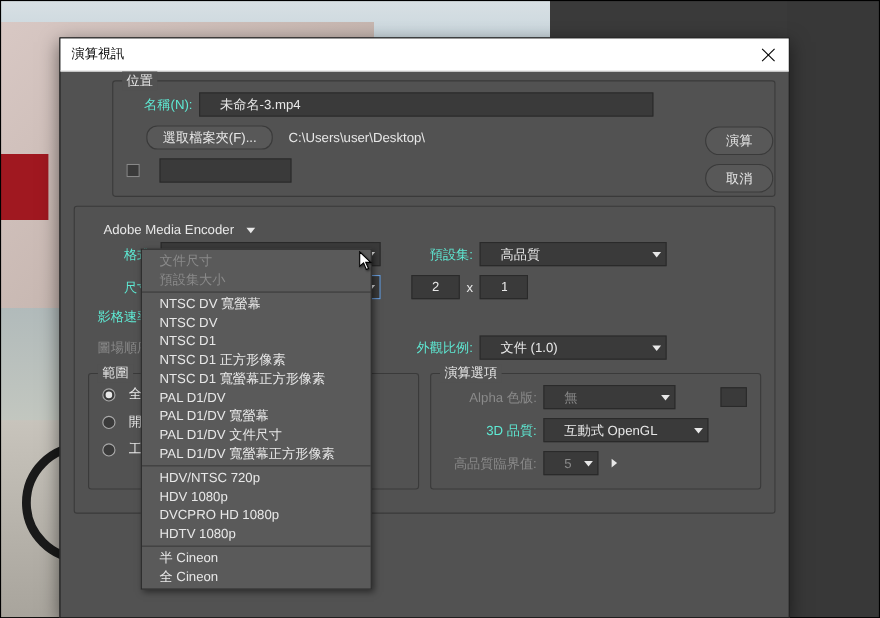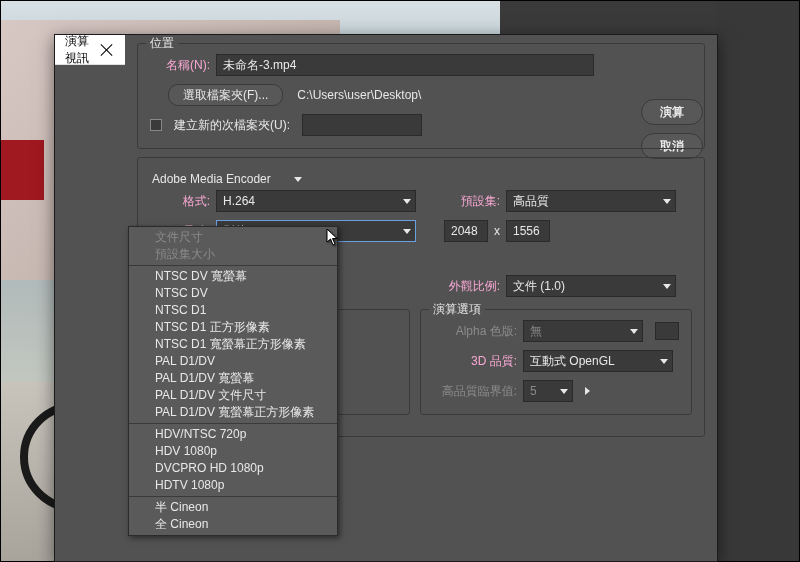--- a/index.html
+++ b/index.html
@@ -14,61 +14,61 @@
 .bg-bike .w1 { left:0;}
 .bg-bike .w2 { left:120px; top:82px;}
 .bg-sidewalk { position:absolute; bottom:0; left:0; right:0; height:180px; background:linear-gradient(180deg,#c8c4bc,#a8a49c);}
 .bg-phone { position:absolute; bottom:0; right:100px; width:180px; height:120px; background:#1a1a24; border-radius:24px 24px 0 0; transform:rotate(-8deg); border:6px solid #404048;}
 .bg-phone .screen { position:absolute; inset:14px 10px 0 10px; background:linear-gradient(180deg,#4060a0 0%,#4060a0 30%,#d8e0c8 30%,#c4d0b4 100%); border-radius:8px 8px 0 0;}
 .dark-r { position:absolute; top:0; right:0; width:84px; height:562px; background:#383838;}
 .watermark { position:absolute; bottom:4px; right:90px; color:#fff; font-size:11px; text-shadow:1px 1px 2px #000; font-family:Arial;}
 .logo { position:absolute; bottom:18px; right:90px; color:#ffd020; font-size:16px; font-weight:bold; text-shadow:2px 2px 0 #000,-1px -1px 0 #000,1px -1px 0 #000,-1px 1px 0 #000;}
 .frame { position:absolute; inset:0; border:1px solid #000; pointer-events:none;}
 
-.dialog { position:absolute; top:34px; left:54px; width:664px; height:528px; background:#525252; border:1px solid #1a1a1a; box-shadow:0 4px 16px rgba(0,0,0,.5); display:flex; flex-direction:row;}
+.dialog { position:absolute; top:34px; left:54px; width:664px; height:528px; background:#525252; border:1px solid #1a1a1a; box-shadow:0 4px 16px rgba(0,0,0,.5); display:flex; flex-direction:column;}
 .titlebar { height:30px; background:#fff; border-bottom:1px solid #e0e0e0; display:flex; align-items:center; padding:0 10px; color:#000;}
 .titlebar .title { flex:1;}
 .titlebar .close { width:16px; height:16px; cursor:pointer; position:relative;}
 .titlebar .close::before,.titlebar .close::after { content:""; position:absolute; left:7px; top:0; width:1px; height:16px; background:#000;}
 .titlebar .close::before { transform:rotate(45deg);}
 .titlebar .close::after { transform:rotate(-45deg);}
 
 .body { flex:1; padding:8px 12px 0 12px; color:#e8e8e8; position:relative;}
 .group { border:1px solid #3a3a3a; border-radius:3px; padding:10px 12px 12px 12px; margin-bottom:8px; position:relative;}
 .group .legend { position:absolute; top:-9px; left:8px; background:#525252; padding:0 4px;}
 .row { display:flex; align-items:center; margin-bottom:8px; gap:6px;}
 .row:last-child { margin-bottom:0;}
-.lbl { text-align:right; color:#f9a8d4;}
+.lbl { text-align:right; color:#5eead4;}
 .w60 { width:60px;} .w84 { width:84px;}
-input[type=text],.dropdown,.dropdown-v { background:#3a3a3a; border:1px solid #2a2a2a; color:#e8e8e8; height:22px; padding:0 6px; outline:none;}
+input[type=text],.dropdown,.dropdown-v { background:#3a3a3a; border:1px solid #2a2a2a; color:#e8e8e8; height:22px; padding:0 18px; outline:none;}
 .dropdown,.dropdown-v { display:flex; align-items:center; justify-content:space-between; cursor:pointer; padding-right:4px;}
 .caret { width:0; height:0; border-left:4px solid transparent; border-right:4px solid transparent; border-top:5px solid #e8e8e8; margin-left:6px;}
 .caret-r { width:0; height:0; border-left:5px solid #e8e8e8; border-top:4px solid transparent; border-bottom:4px solid transparent; margin-left:6px;}
 .btn { background:#585858; border:1px solid #3a3a3a; color:#e8e8e8; height:22px; padding:0 14px; border-radius:10px; cursor:pointer; display:inline-flex; align-items:center;}
 .btn-pill { border-radius:14px; height:26px; padding:0 18px;}
 
-.right-buttons{ position:absolute; top:64px; right:14px; display:flex; flex-direction:column; gap:8px;font-weight:bold;}
+.right-buttons{ position:absolute; top:50px; right:14px; display:flex; flex-direction:column; gap:8px;}
 .checkbox { width:12px; height:12px; border:1px solid #888; background:#3a3a3a; display:inline-block; margin-right:6px;}
 .radio { width:12px; height:12px; border:1px solid #aaa; border-radius:50%; display:inline-block; margin-right:6px; position:relative; background:#3a3a3a;}
 .radio.checked::after{content:"";position:absolute;inset:2px;background:#e8e8e8;border-radius:50%;}
 
 .two-col { display:flex; gap:10px;justify-content:center;}
 .two-col .group { flex:1;}
 .disabled { color:#8a8a8a;}
 .small-input { width:44px;}
 .color-box{ width:24px; height:18px; border:1px solid #2a2a2a; background:#3a3a3a;}
 
 .dd-menu { position:absolute; top:226px; left:128px; width:210px; background:#5a5a5a; border:1px solid #2a2a2a; box-shadow:2px 2px 6px rgba(0,0,0,.5); z-index:50; color:#e8e8e8;}
-.dd-menu .sec { border-bottom:1px solid #3a3a3a; padding:2px 16px;}
+.dd-menu .sec { border-bottom:1px solid #3a3a3a; padding:2px 6px;}
 .dd-menu .sec:last-child { border-bottom:none;}
 .dd-menu .itm { padding:1px 10px; line-height:15px; cursor:pointer; white-space:nowrap;}
 .dd-menu .itm.dis { color:#8a8a8a; cursor:default;}
 .dd-cursor { position:absolute; top:228px; left:326px; z-index:60;}
 .dd-cursor svg { filter:drop-shadow(1px 1px 1px rgba(0,0,0,.6));}
-.loc-group{padding-right:110px;}
+.loc-group{padding-right:110px;margin-left:35px;}
 </style>
 </head>
 <body>
 
 <div class="bg-photo">
   <div class="bg-sidewalk"></div>
   <div class="bg-sky"></div>
   <div class="bg-building-l"></div>
   <div class="bg-building-r"></div>
   <div class="bg-red"></div>
@@ -102,21 +102,20 @@
       <div class="row">
         <span class="lbl w60">名稱(N):</span>
         <input type="text" style="flex: 1 1 0%;" value="未命名-3.mp4">
       </div>
       <div class="row">
         <span class="btn" style="margin-left:18px">選取檔案夾(F)...</span>
         <span style="margin-left:8px">C:\Users\user\Desktop\</span>
       </div>
       <div class="row">
         <span class="checkbox"></span>
-        <span>建立新的次檔案夾(U):</span>
         <input type="text" style="width: 120px; margin-left: 6px;" value="">
       </div>
     </div>
 
     <div class="group" style="min-height:280px">
       <div class="row" style="margin-left:-4px;margin-bottom:0">
         <div class="dropdown" style="width:160px;border:none;background:transparent">
           <span>Adobe Media Encoder</span>
             <span class="caret"></span>
         </div>

